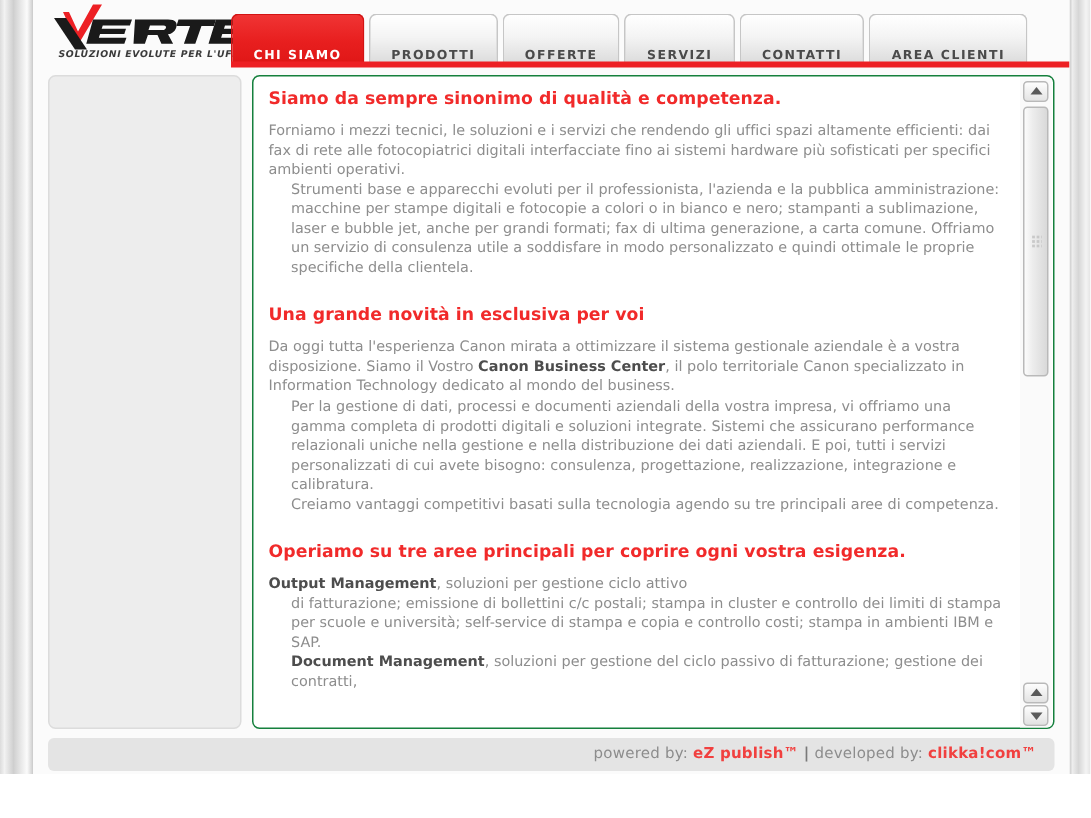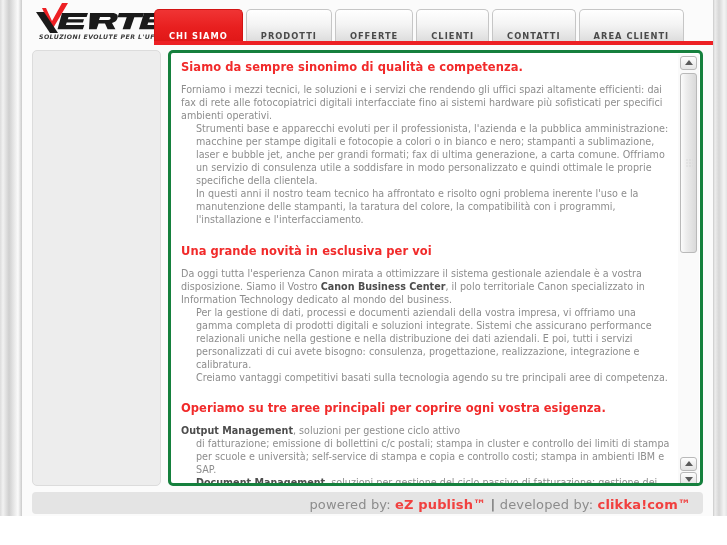--- a/index.html
+++ b/index.html
@@ -150,21 +150,21 @@
     box-sizing: border-box;
   }
 
   #content {
     position: absolute;
     left: 146px;
     top: 3px;
     width: 535px;
     height: 436px;
     background: #ffffff;
-    border: 3px solid #15803d;
+    border: 1px solid #15803d;
     border-radius: 5px;
     box-sizing: border-box;
     overflow: hidden;
   }
   #content-inner {
     position: absolute;
     left: 0; top: 0;
     width: 512px;
     height: 434px;
     padding: 7px 10px 0 10px;
@@ -272,21 +272,21 @@
     width: 671px;
     height: 22px;
     background: #e4e4e4;
     border-radius: 4px;
     box-sizing: border-box;
   }
   #footer-text {
     position: absolute;
     right: 12px;
     top: 5px;
-    font-size: 13px;
+    font-size: 10px;
     color: #8c8c8c;
     letter-spacing: 0.15px;
     white-space: nowrap;
     margin-left: 28px;
   }
   #footer-text a {
     color: #f1403f;
     font-weight: bold;
     text-decoration: none;
   }
@@ -320,40 +320,39 @@
             </g>
           </svg>
         </div>
         <div id="logo-tagline">SOLUZIONI EVOLUTE PER L'UFFICIO</div>
       </div>
 
       <div id="nav">
         <div class="tab active">CHI SIAMO</div>
         <div class="tab">PRODOTTI</div>
         <div class="tab">OFFERTE</div>
-        <div class="tab">CLIENTI</div>
+        <div class="tab">SERVIZI</div>
         <div class="tab">CONTATTI</div>
         <div class="tab">AREA CLIENTI</div>
       </div>
       <div id="nav-underline"></div>
     </div>
 
     <div id="body-area">
 
       <div id="sidebar"></div>
 
       <div id="content">
 
         <div id="content-inner">
 
           <h2 class="sect">Siamo da sempre sinonimo di qualità e competenza.</h2>
 
           <p class="body">Forniamo i mezzi tecnici, le soluzioni e i servizi che rendendo gli uffici spazi altamente efficienti: dai fax di rete alle fotocopiatrici digitali interfacciate fino ai sistemi hardware più sofisticati per specifici ambienti operativi.</p>
           <p class="body">Strumenti base e apparecchi evoluti per il professionista, l'azienda e la pubblica amministrazione: macchine per stampe digitali e fotocopie a colori o in bianco e nero; stampanti a sublimazione, laser e bubble jet, anche per grandi formati; fax di ultima generazione, a carta comune. Offriamo un servizio di consulenza utile a soddisfare in modo personalizzato e quindi ottimale le proprie specifiche della clientela.</p>
-          <p class="body">In questi anni il nostro team tecnico ha affrontato e risolto ogni problema inerente l'uso e la manutenzione delle stampanti, la taratura del colore, la compatibilità con i programmi, l'installazione e l'interfacciamento.</p>
 
           <h2 class="sect spaced">Una grande novità in esclusiva per voi</h2>
 
           <p class="body"><span>Da oggi tutta l'esperienza Canon mirata a ottimizzare il sistema gestionale aziendale è a vostra disposizione. Siamo il Vostro </span><b>Canon Business Center</b><span>, il polo territoriale Canon specializzato in Information Technology dedicato al mondo del business.</span></p>
 
           <p class="body">Per la gestione di dati, processi e documenti aziendali della vostra impresa, vi offriamo una gamma completa di prodotti digitali e soluzioni integrate. Sistemi che assicurano performance relazionali uniche nella gestione e nella distribuzione dei dati aziendali. E poi, tutti i servizi personalizzati di cui avete bisogno: consulenza, progettazione, realizzazione, integrazione e calibratura.</p>
           <p class="body">Creiamo vantaggi competitivi basati sulla tecnologia agendo su tre principali aree di competenza.</p>
 
           <h2 class="sect spaced">Operiamo su tre aree principali per coprire ogni vostra esigenza.</h2>
 

